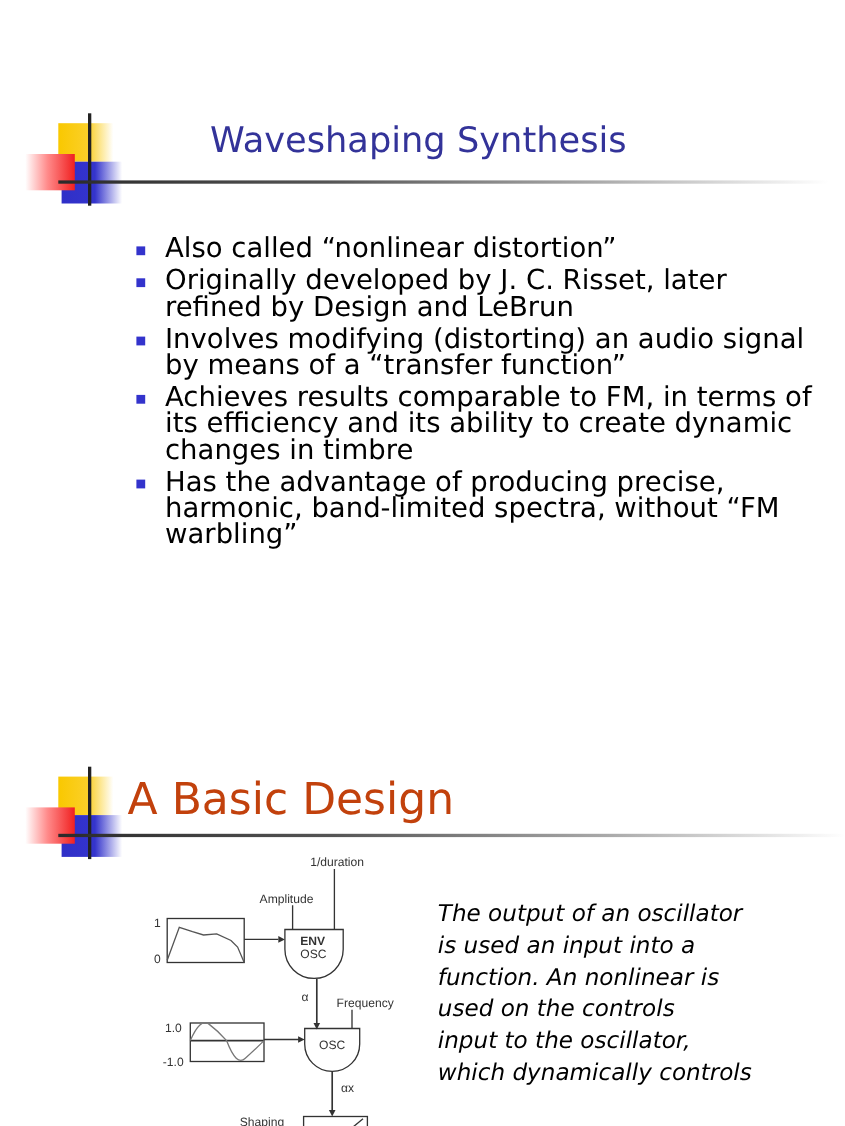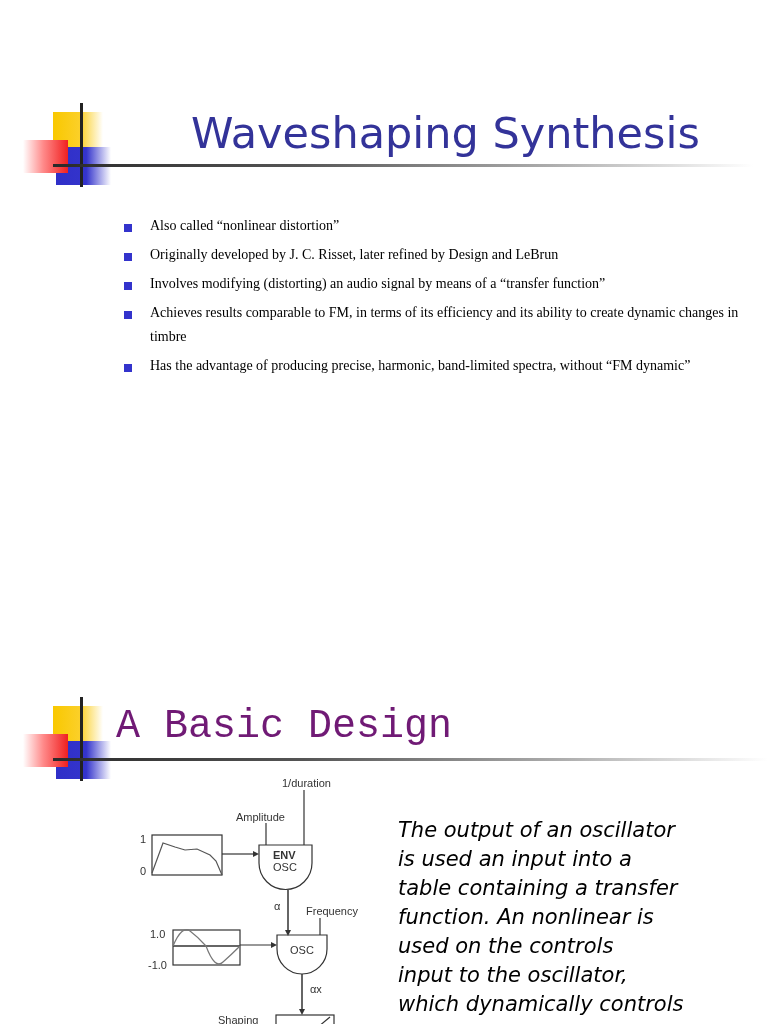--- a/index.html
+++ b/index.html
@@ -14,25 +14,25 @@
     background: linear-gradient(to right, #f9c800 0%, #fbd02a 55%, rgba(255,255,255,0) 100%); }
   .logo .blue { position: absolute; left: 34px; top: 50px; width: 55px; height: 38px;
     background: linear-gradient(to right, #2f2fc8 0%, #3434cc 55%, rgba(255,255,255,0) 100%); }
   .logo .red { position: absolute; left: 1px; top: 43px; width: 45px; height: 33px;
     background: linear-gradient(to right, rgba(255,255,255,0.1) 0%, #ff8a8a 45%, #f02020 100%); }
   .logo .vline { position: absolute; left: 58px; top: 6px; width: 3px; height: 84px; background: #222; }
 
   .rule { position: absolute; height: 3px;
     background: linear-gradient(to right, #2a2a2a 0%, #555 35%, #aaa 70%, rgba(255,255,255,0) 100%); }
 
-  .title1 { position: absolute; left: 191px; top: 108px; font-size: 43px; color: #333399; letter-spacing: 0px; white-space: nowrap; }
-  .title2 { position: absolute; left: 116px; top: 704px; font-size: 40px; color: #701a75; white-space: nowrap; font-family: Liberation Mono, monospace; }
+  .title1 { position: absolute; left: 191px; top: 108px; font-size: 32px; color: #333399; letter-spacing: 0px; white-space: nowrap; }
+  .title2 { position: absolute; left: 116px; top: 704px; font-size: 40px; color: #c2410c; white-space: nowrap; }
 
   .bullets { position: absolute; left: 120px; top: 214px; width: 620px; margin: 0; padding: 0; list-style: none; }
-  .bullets li { position: relative; padding-left: 30px; font-size: 14px; line-height: 24px; margin-bottom: 5px; font-family: Liberation Serif, serif; }
+  .bullets li { position: relative; padding-left: 30px; font-size: 25px; line-height: 24px; margin-bottom: 5px; }
   .bullets li .sq { position: absolute; left: 4px; top: 10px; width: 8px; height: 8px; background: #3333cc; }
 
   .diagram { position: absolute; left: 130px; top: 765px; width: 250px; height: 259px; }
   .diagram svg { width: 250px; height: 259px; display: block; }
 
   .desc { position: absolute; left: 398px; top: 816px; width: 340px; font-size: 21px; line-height: 29px; font-style: italic; }
   .desc span { display: block; white-space: nowrap; }
 </style>
 </head>
 <body>
@@ -45,21 +45,21 @@
     <div class="vline"></div>
   </div>
   <div class="rule" style="left:53px; top:164px; width:700px;"></div>
   <div class="title1">Waveshaping Synthesis</div>
 
   <ul class="bullets">
     <li><span class="sq"></span><span>Also called “nonlinear distortion”</span></li>
     <li><span class="sq"></span><span>Originally developed by J. C. Risset, later refined by Design and LeBrun</span></li>
     <li><span class="sq"></span><span>Involves modifying (distorting) an audio signal by means of a “transfer function”</span></li>
     <li><span class="sq"></span><span>Achieves results comparable to FM, in terms of its efficiency and its ability to create dynamic changes in timbre</span></li>
-    <li><span class="sq"></span><span>Has the advantage of producing precise, harmonic, band-limited spectra, without “FM dynamic”</span></li>
+    <li><span class="sq"></span><span>Has the advantage of producing precise, harmonic, band-limited spectra, without “FM warbling”</span></li>
   </ul>
 </div>
 
 <div class="logo" style="left:22px; top:691px;">
   <div class="yellow"></div>
   <div class="blue"></div>
   <div class="red"></div>
   <div class="vline"></div>
 </div>
 <div class="rule" style="left:53px; top:758px; width:715px;"></div>
@@ -117,18 +117,17 @@
       <text x="160" y="189">OSC</text>
       <text x="180" y="228">αx</text>
       <text x="88" y="259">Shaping</text>
     </g>
   </svg>
 </div>
 
 <div class="desc">
   <span>The output of an oscillator</span>
   <span>is used an input into a</span>
-  <span>table containing a transfer</span>
   <span>function. An nonlinear is</span>
   <span>used on the controls</span>
   <span>input to the oscillator,</span>
   <span>which dynamically controls</span>
 </div>
 
 </body></html>

